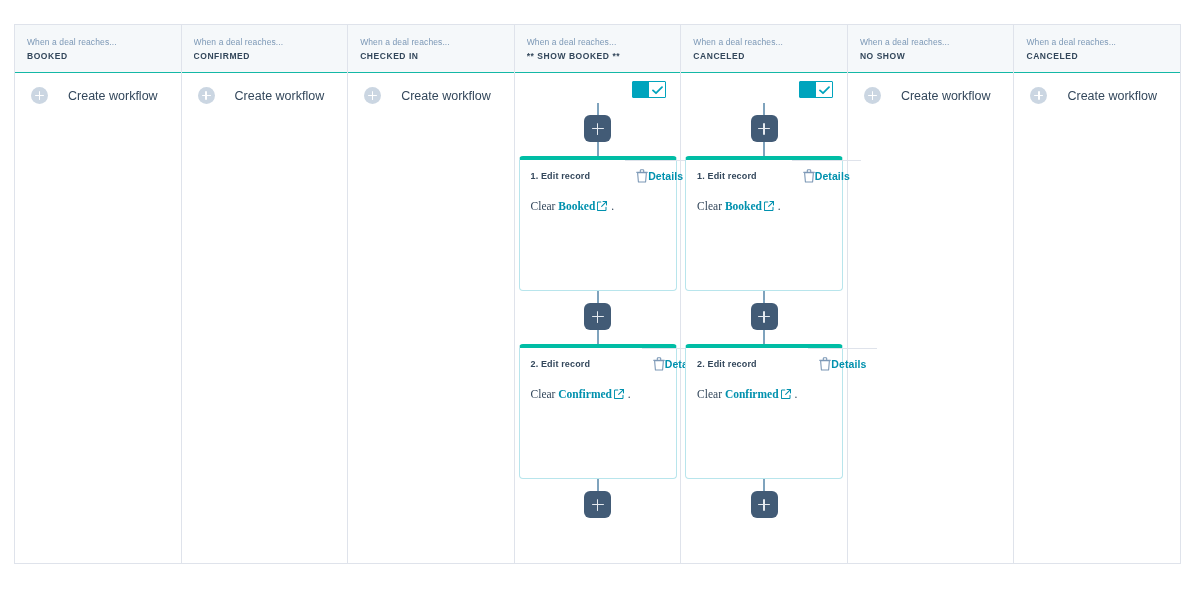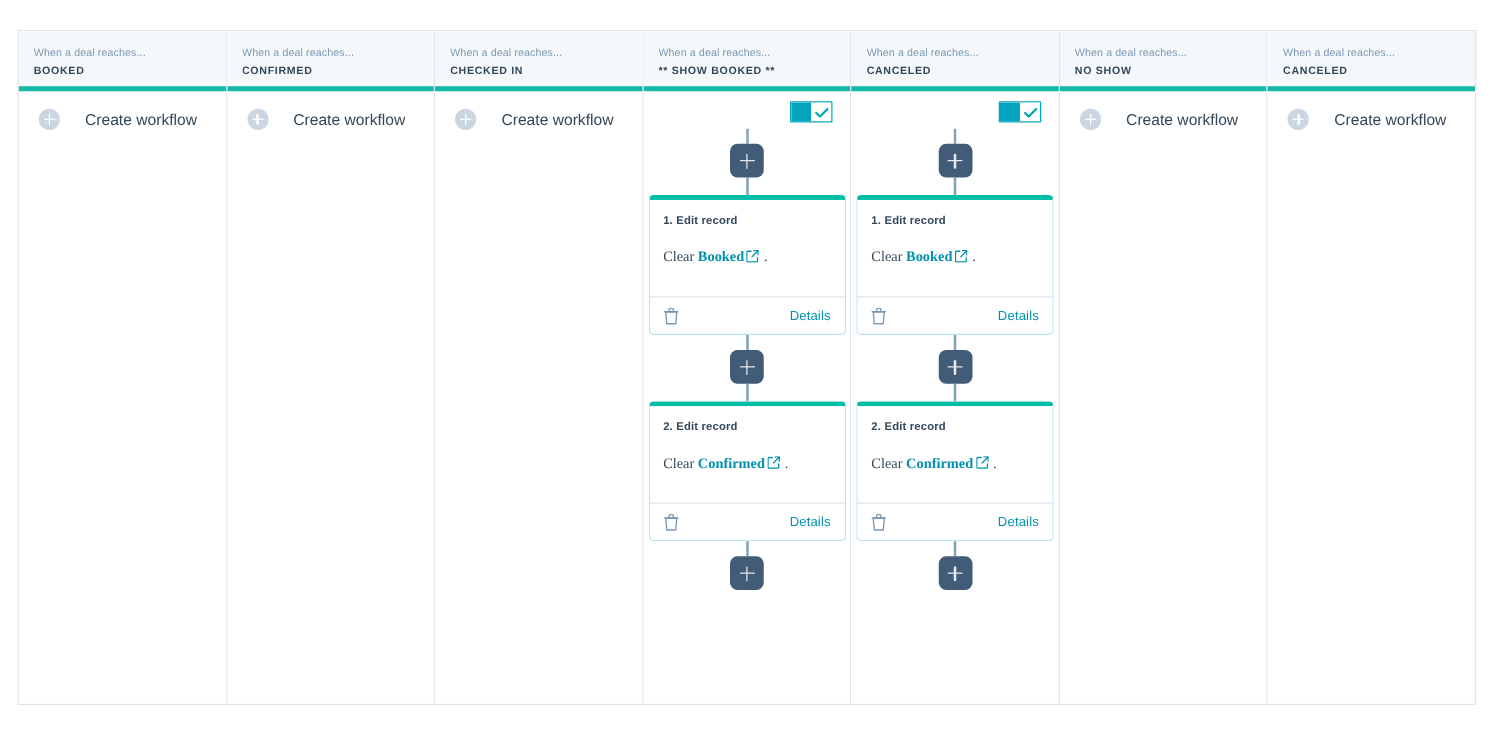--- a/index.html
+++ b/index.html
@@ -51,21 +51,21 @@
     display: flex;
     flex-direction: column;
     position: relative;
     background: #ffffff;
   }
   .column:last-child { border-right: none; }
 
   
   .col-header {
     background: #f5f8fa;
-    border-bottom: 4px solid #14b8a6;
+    border-bottom: 1px solid #14b8a6;
     padding: 11px 12px 10px 12px;
     height: 48px;
     flex: 0 0 48px;
   }
   .col-header-sub {
     font-size: 8.5px;
     color: #7c98b6;
     line-height: 12px;
     letter-spacing: 0.1px;
     white-space: nowrap;
@@ -195,22 +195,22 @@
   }
 
   
   .action-card {
     width: 158px;
     background: #ffffff;
     border: 1px solid #b8e5ec;
     border-top: 4px solid #00bda5;
     border-radius: 4px;
     display: flex;
-    flex-direction: column;
-    height: 112px;
+    flex-direction: row;
+    height: 135px;
     z-index: 2;
     position: relative;
   }
   .card-main {
     flex: 1 1 auto;
     padding: 10px 11px 0 11px;
   }
   .card-step-title {
     font-size: 9px;
     font-weight: bold;
@@ -240,21 +240,21 @@
     height: 30px;
     flex: 0 0 30px;
     display: flex;
     align-items: center;
     justify-content: space-between;
     padding: 0 11px;
   }
   .trash-btn { cursor: pointer; line-height: 0; }
   .details-link {
     font-size: 10.5px;
-    font-weight: normal;
+    font-weight: bold;
     color: #0091ae;
     cursor: pointer;
     letter-spacing: 0.1px;
   }
 </style>
 </head>
 <body>
 
 <div class="page-header">
 </div>

